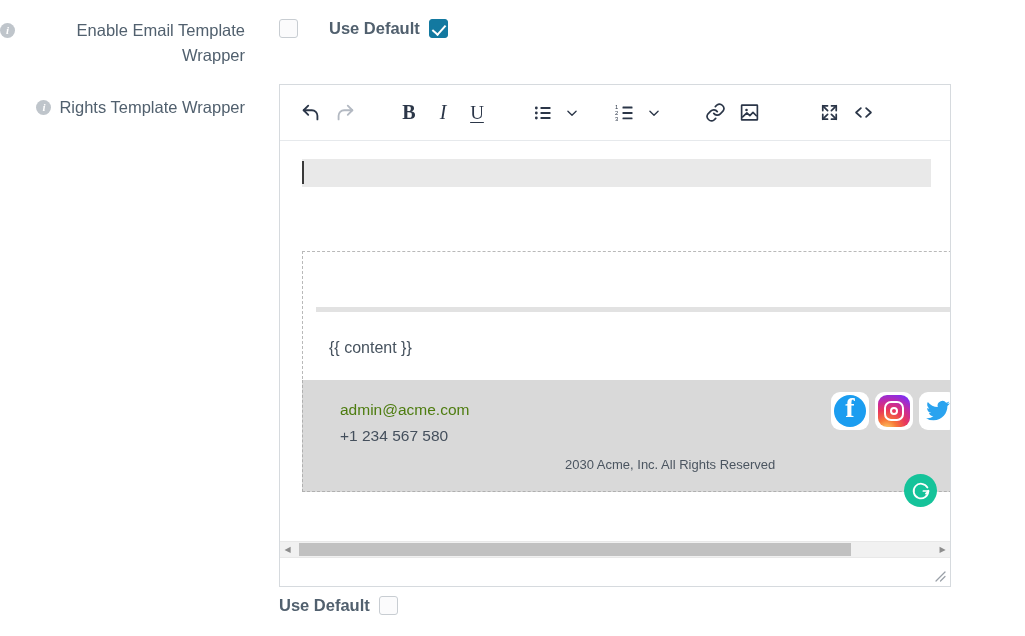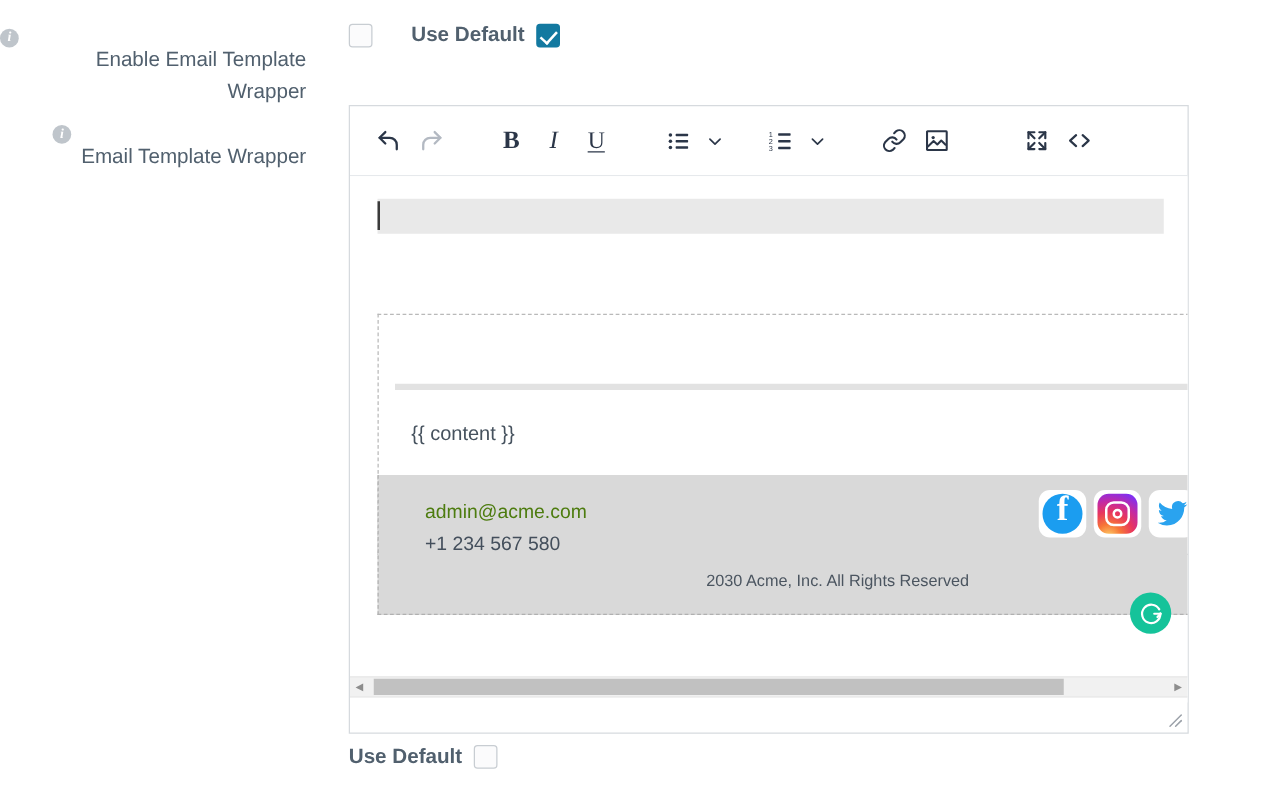--- a/index.html
+++ b/index.html
@@ -17,21 +17,21 @@
   .row { position: absolute; display: flex; }
 
   .field-label {
     display: flex; align-items: flex-start; justify-content: flex-end;
     gap: 8px;
     color: #51606e;
     font-size: 16.5px;
     line-height: 25px;
     text-align: right;
   }
-  .field-label .lbl-text { display: block; margin-top: 18px; }
+  .field-label .lbl-text { display: block; }
 
   .info-icon {
     flex: 0 0 auto;
     width: 15px; height: 15px;
     border-radius: 50%;
     background: #bfc5cb;
     color: #ffffff;
     font-size: 11px;
     font-weight: bold;
     font-style: italic;
@@ -283,21 +283,21 @@
 
   <div style="position:absolute; left:279px; top:19px; display:flex; align-items:center;">
     <span class="cb"></span>
     <span class="usedef-label" style="margin-left:31px;">Use Default</span>
     <span class="cb checked"></span>
   </div>
 
   <div class="row" style="left:0px; top:95px; width:265px;">
     <div class="field-label" style="width:265px; padding-right:20px;">
       <span class="info-icon">i</span>
-      <span class="lbl-text">Email Template Wrapper</span>
+      <span class="lbl-text">Rights Template Wrapper</span>
     </div>
   </div>
 
   <div class="editor">
 
     <div class="toolbar">
 
       <div class="tb-btn">
         <svg width="22" height="22" viewBox="0 0 24 24" fill="none" stroke="currentColor" stroke-width="2" stroke-linecap="round" stroke-linejoin="round">
           <polyline points="9,14 4,9 9,4"></polyline>

